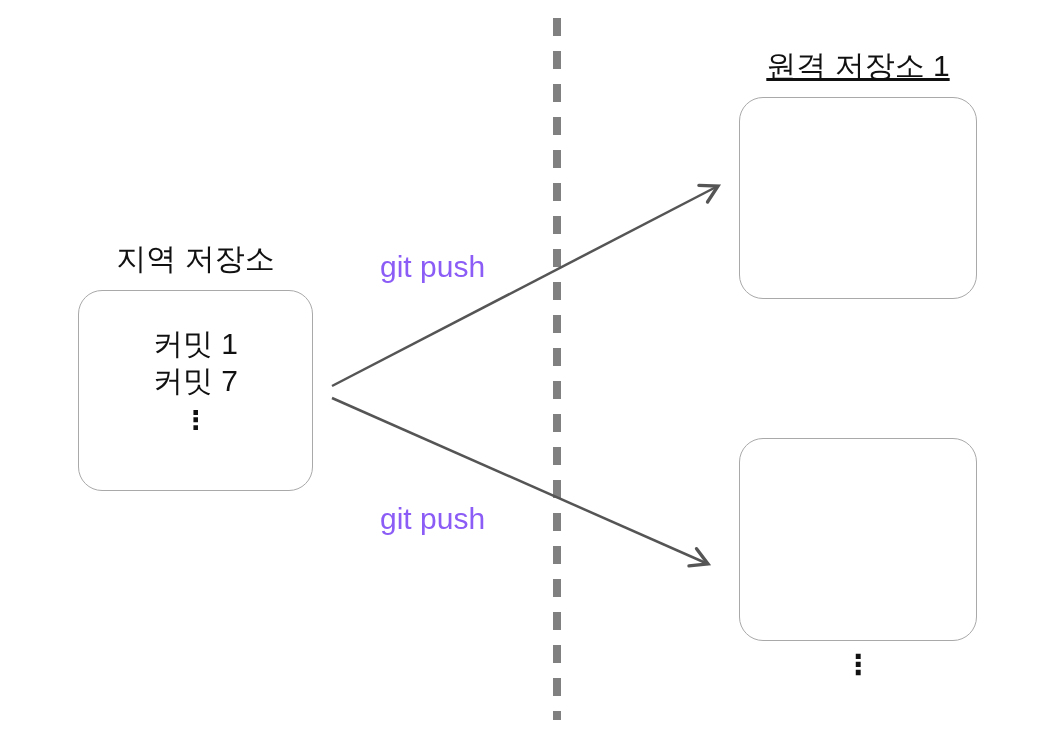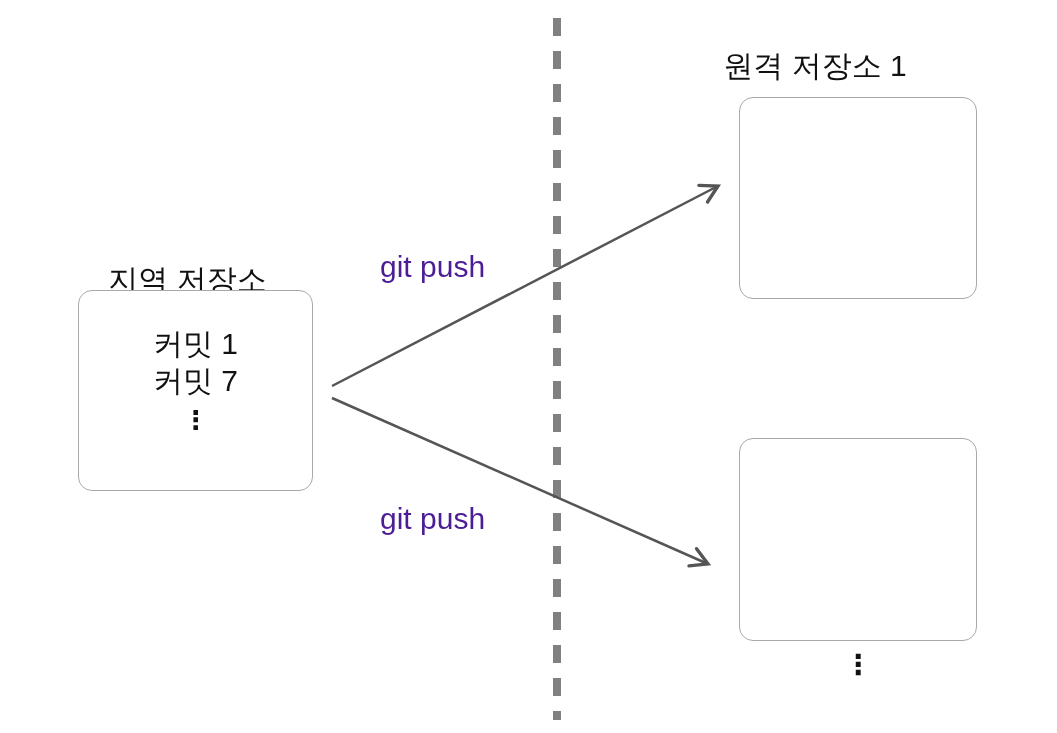--- a/index.html
+++ b/index.html
@@ -19,21 +19,21 @@
     position: absolute;
     left: 0;
     top: 0;
     width: 1057px;
     height: 733px;
   }
   .repo-box {
     position: absolute;
     background: #ffffff;
     border: 1.5px solid #a9a9a9;
-    border-radius: 14px;
+    border-radius: 24px;
     box-sizing: border-box;
   }
   #local-repo-box {
     left: 78px;
     top: 290px;
     width: 235px;
     height: 201px;
     text-align: center;
     padding-top: 34px;
   }
@@ -51,29 +51,29 @@
   }
   .repo-title {
     position: absolute;
     text-align: center;
     font-size: 30px;
     line-height: 34px;
     color: #111111;
     white-space: nowrap;
   }
   #local-repo-title {
-    left: 40px;
+    left: 48px;
     top: 242px;
     width: 295px;
-    margin-top: 21px;
   }
   #remote-repo-title-1 {
-    left: 676px;
+    left: 719px;
     top: 49px;
     width: 278px;
+    text-decoration: underline;
   }
   #remote-repo-title-2 {
     left: 719px;
     top: 390px;
     width: 278px;
   }
   .commit-line {
     font-size: 30px;
     line-height: 37px;
     color: #111111;
@@ -94,21 +94,21 @@
     width: 278px;
     text-align: center;
     font-size: 28px;
     color: #111111;
     font-weight: bold;
   }
   .push-label {
     position: absolute;
     font-size: 30px;
     line-height: 34px;
-    color: #4c1d95;
+    color: #8b5cf6;
     white-space: nowrap;
   }
   #push-label-1 {
     left: 380px;
     top: 250px;
   }
   #push-label-2 {
     left: 380px;
     top: 502px;
   }

